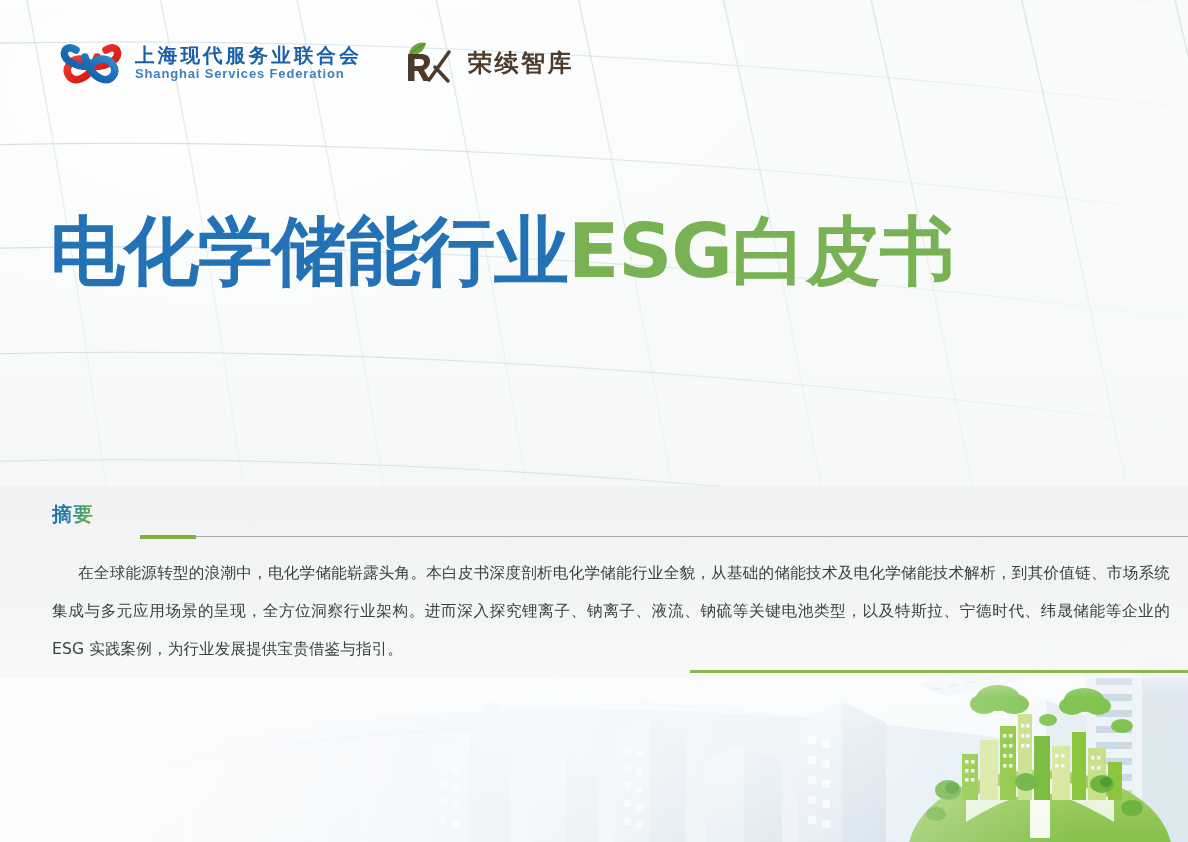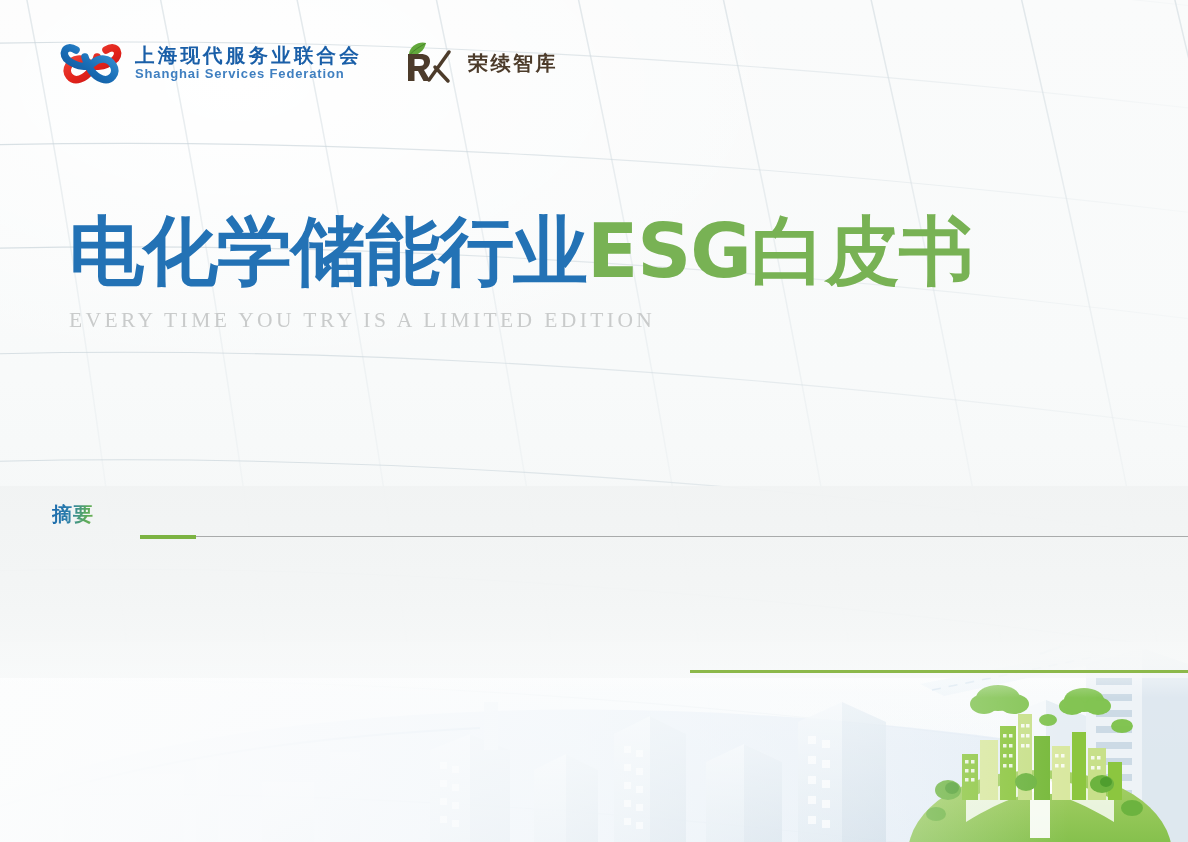--- a/index.html
+++ b/index.html
@@ -45,27 +45,27 @@
     color: #1a5fa8; line-height: 1.05; white-space: nowrap;
   }
   .ssf-en {
     font-size: 13px; font-weight: 700; letter-spacing: 0.85px;
     color: #3f7fc0; line-height: 1.05; white-space: nowrap;
   }
 
   .logo-rx { display: flex; align-items: center; gap: 12px; }
   .rx-mark { width: 56px; height: 44px; display: block; flex: none; }
   .rx-cn {
-    font-size: 20px; font-weight: 700; letter-spacing: 2.5px;
+    font-size: 24px; font-weight: 700; letter-spacing: 2.5px;
     color: #4c3b2a; line-height: 1; white-space: nowrap;
     font-family: "DejaVu Sans", sans-serif;
   }
 
   
-  .title-block { position: absolute; left: 69px; top: 214px; z-index: 6; }
+  .title-block { position: absolute; left: 50px; top: 214px; z-index: 6; }
   .main-title {
     font-size: 75px; font-weight: 700; line-height: 1;
     letter-spacing: -1px; white-space: nowrap;
     font-family: "DejaVu Sans", "Liberation Sans", sans-serif;
   }
   .t-blue  { color: #2372b5; }
   .t-green { color: #78b254; }
   .subtitle {
     margin-top: 19px;
     font-family: "Liberation Serif", "DejaVu Serif", serif;
@@ -225,21 +225,20 @@
         <path d="M58,78 L98,22" stroke="#4c3b2a" stroke-width="7" stroke-linecap="round" fill="none"></path>
         <path d="M70,52 L96,80" stroke="#4c3b2a" stroke-width="7" stroke-linecap="round" fill="none"></path>
       </svg>
       <div class="rx-cn">荣续智库</div>
     </div>
 
   </div>
 
   <div class="title-block">
     <div class="main-title"><span class="t-blue">电化学储能行业</span><span class="t-green">ESG白皮书</span></div>
-    <div class="subtitle">EVERY TIME YOU TRY IS A LIMITED EDITION</div>
   </div>
 
   <div class="city">
     <svg viewBox="0 0 1188 200" preserveAspectRatio="none" aria-hidden="true">
       <defs>
         <linearGradient id="sky" x1="0" y1="0" x2="0" y2="1">
           <stop offset="0%" stop-color="#ffffff"></stop>
             <stop offset="100%" stop-color="#e4eef5"></stop>
         </linearGradient>
         <linearGradient id="bld" x1="0" y1="0" x2="0" y2="1">
@@ -430,16 +429,17 @@
     <div class="city-topfade"></div>
   </div>
 
   <div class="abstract-band"></div>
   <div class="abstract">
     <div class="abs-head">
       <span class="abs-title">摘要</span>
     </div>
     <div class="head-rule-green"></div>
     <div class="head-rule-gray"></div>
+    <div class="abs-body">在全球能源转型的浪潮中，电化学储能崭露头角。本白皮书深度剖析电化学储能行业全貌，从基础的储能技术及电化学储能技术解析，到其价值链、市场系统集成与多元应用场景的呈现，全方位洞察行业架构。进而深入探究锂离子、钠离子、液流、钠硫等关键电池类型，以及特斯拉、宁德时代、纬晟储能等企业的 ESG 实践案例，为行业发展提供宝贵借鉴与指引。</div>
     <div class="abs-underline"></div>
   </div>
 
 </div>
 
 </body></html>

